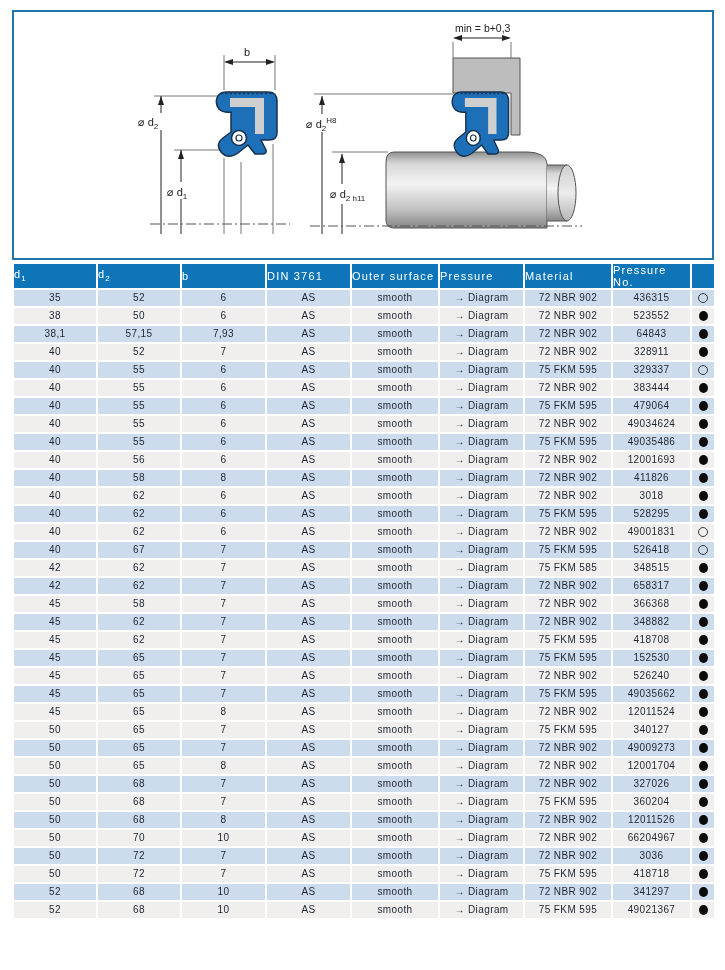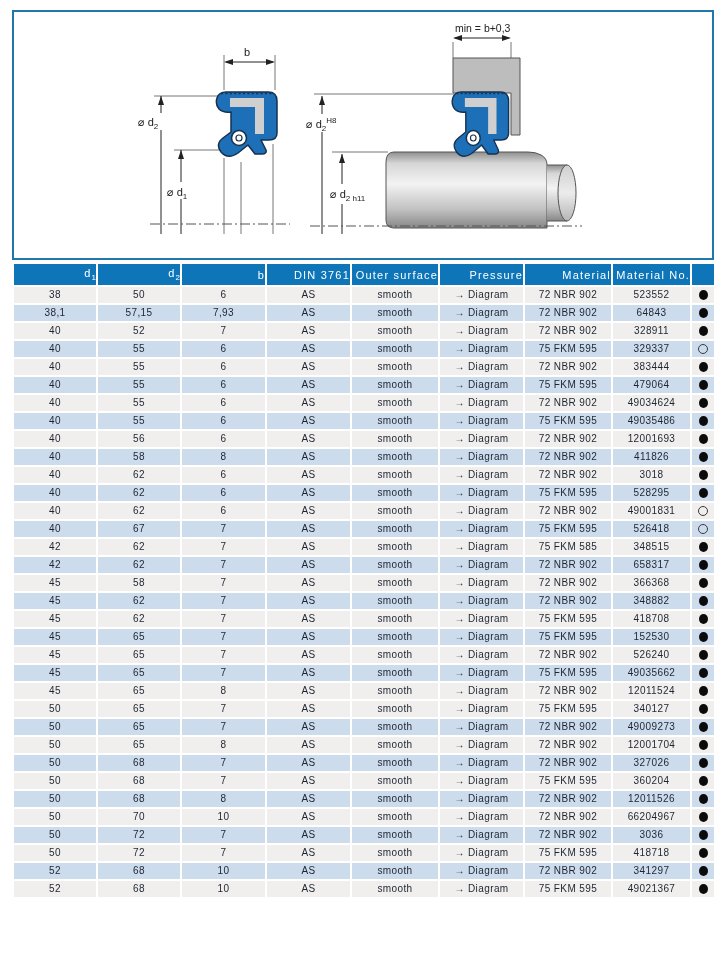--- a/index.html
+++ b/index.html
@@ -18,21 +18,21 @@
   }
   .frame svg { display:block; }
 
   table.seal-table {
     position:absolute; left:12px; top:262px;
     width:702px; border-collapse:collapse; table-layout:fixed;
   }
   .seal-table th {
     background:var(--header_bg); color:#fff;
     font-size:11px; font-weight:normal; letter-spacing:1.2px;
-    height:21px; padding:0; text-align:right;
+    height:21px; padding:0; text-align:left;
     border:2px solid #fff;
   }
   .seal-table th sub { font-size:8px; letter-spacing:0; }
   .seal-table td {
     font-size:10px; color:#1e2430; text-align:center;
     height:16px; line-height:16px; padding:0 2px;
     letter-spacing:0.4px; border:2px solid #fff;
     white-space:nowrap; overflow:hidden;
   }
   tr.odd td  { background:var(--row_blue); }
@@ -159,25 +159,36 @@
   </colgroup>
   <thead>
     <tr>
       <th><span>d</span><sub>1</sub></th>
       <th><span>d</span><sub>2</sub></th>
       <th><span>b</span></th>
       <th><span>DIN 3761</span></th>
       <th><span>Outer surface</span></th>
       <th><span>Pressure</span></th>
       <th><span>Material</span></th>
-      <th><span>Material No.</span></th>
+      <th><span>Pressure No.</span></th>
       <th><span></span></th>
     </tr>
   </thead>
   <tbody>
+      <tr class="odd">
+        <td>35</td>
+        <td>52</td>
+        <td>6</td>
+        <td>AS</td>
+        <td>smooth</td>
+        <td>→ Diagram</td>
+        <td>72 NBR 902</td>
+        <td>436315</td>
+        <td><span class="dot hollow"></span></td>
+      </tr>
       <tr class="even">
         <td>38</td>
         <td>50</td>
         <td>6</td>
         <td>AS</td>
         <td>smooth</td>
         <td>→ Diagram</td>
         <td>72 NBR 902</td>
         <td>523552</td>
         <td><span class="dot filled"></span></td>

